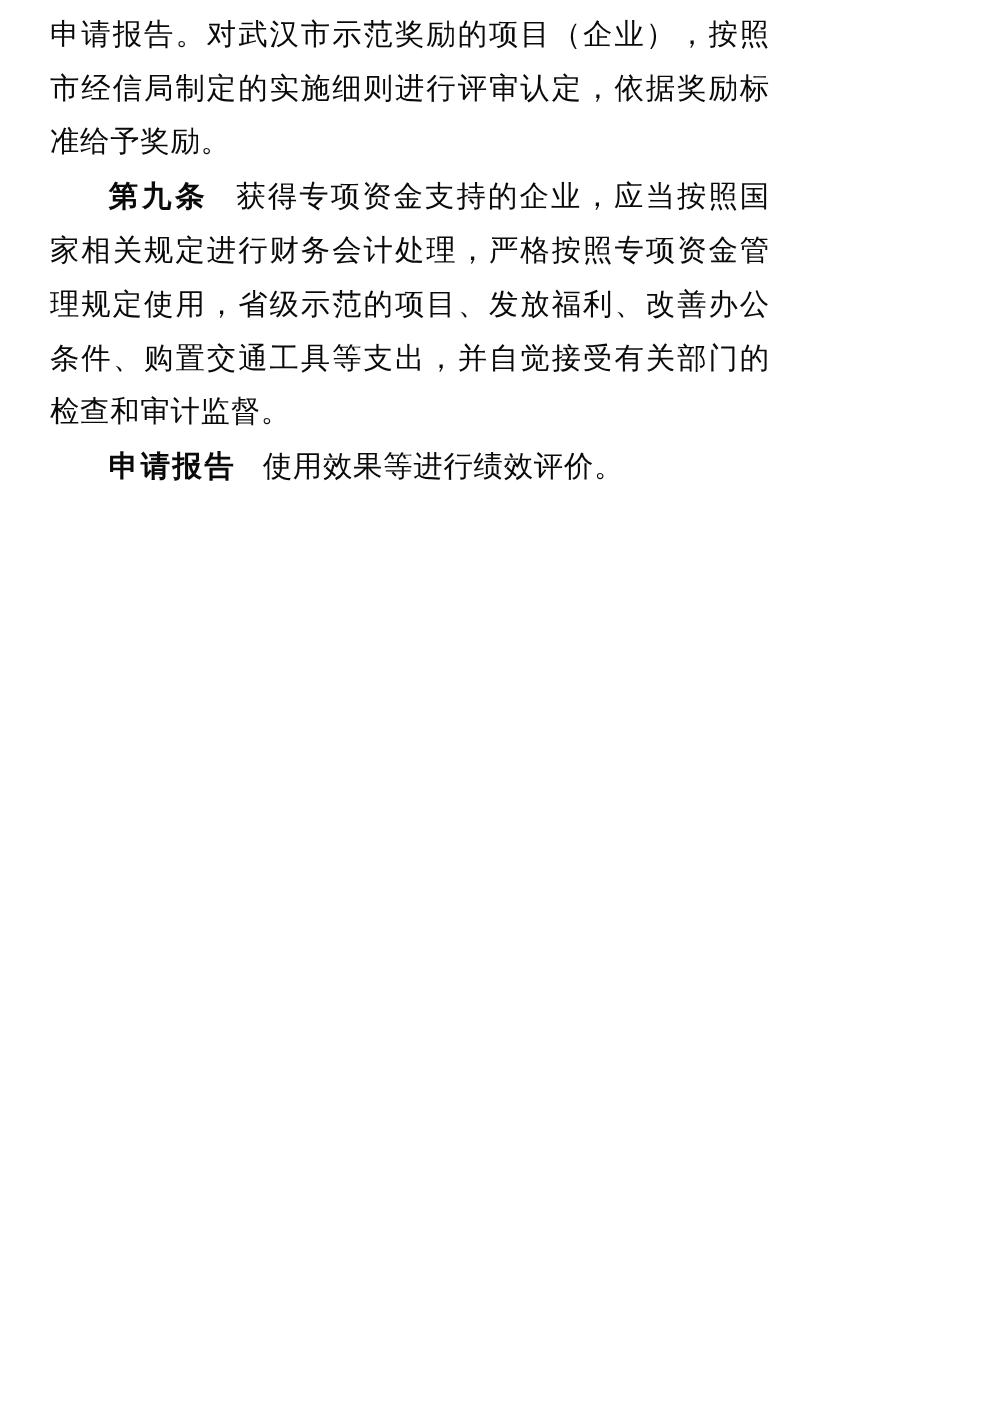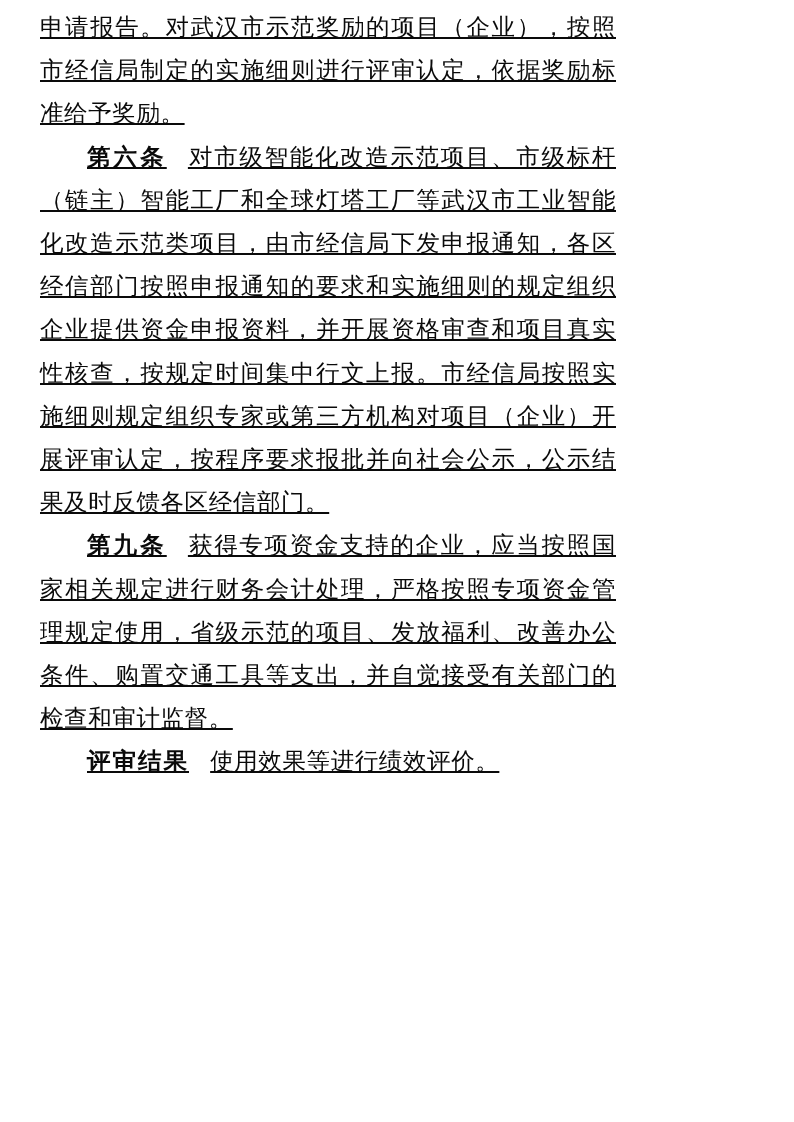--- a/index.html
+++ b/index.html
@@ -13,21 +13,20 @@
     font-family: "DejaVu Serif", "Liberation Serif", serif;
     color: #0a0a0a;
   }
   .page {
     position: relative;
     width: 658px;
     height: 1122px;
     box-sizing: border-box;
     padding: 6px 42px 0 40px;
     overflow: hidden;
-    text-decoration: underline;
   }
   .doc-body {
     font-size: 23.5px;
     line-height: 43.2px;
     text-align: justify;
     text-justify: inter-ideograph;
     letter-spacing: 0.6px;
   }
   p.para {
     margin: 0;
@@ -46,23 +45,22 @@
   }
 </style>
 </head>
 <body>
 
 <div class="page">
   <div class="doc-body">
 
     <p class="para">申请报告。对武汉市示范奖励的项目（企业），按照市经信局制定的实施细则进行评审认定，依据奖励标准给予奖励。</p>
 
-    <p class="para indent"><span class="art-label">第六条</span><span class="art-gap"></span><span>对市级智能化改造示范项目、市级标杆（链主）智能工厂和全球灯塔工厂等武汉市工业智能化改造示范类项目，由市经信局下发申报通知，各区经信部门按照申报通知的要求和实施细则的规定组织企业提供资金申报资料，并开展资格审查和项目真实性核查，按规定时间集中行文上报。市经信局按照实施细则规定组织专家或第三方机构对项目（企业）开展评审认定，按程序要求报批并向社会公示，公示结果及时反馈各区经信部门。</span></p>
 
 
 
     <p class="para indent"><span class="art-label">第九条</span><span class="art-gap"></span><span>获得专项资金支持的企业，应当按照国家相关规定进行财务会计处理，严格按照专项资金管理规定使用，省级示范的项目、发放福利、改善办公条件、购置交通工具等支出，并自觉接受有关部门的检查和审计监督。</span></p>
 
 
-    <p class="para indent"><span class="art-label">评审结果</span><span class="art-gap"></span><span>使用效果等进行绩效评价。</span></p>
+    <p class="para indent"><span class="art-label">申请报告</span><span class="art-gap"></span><span>使用效果等进行绩效评价。</span></p>
 
   </div>
 </div>
 
 </body></html>

